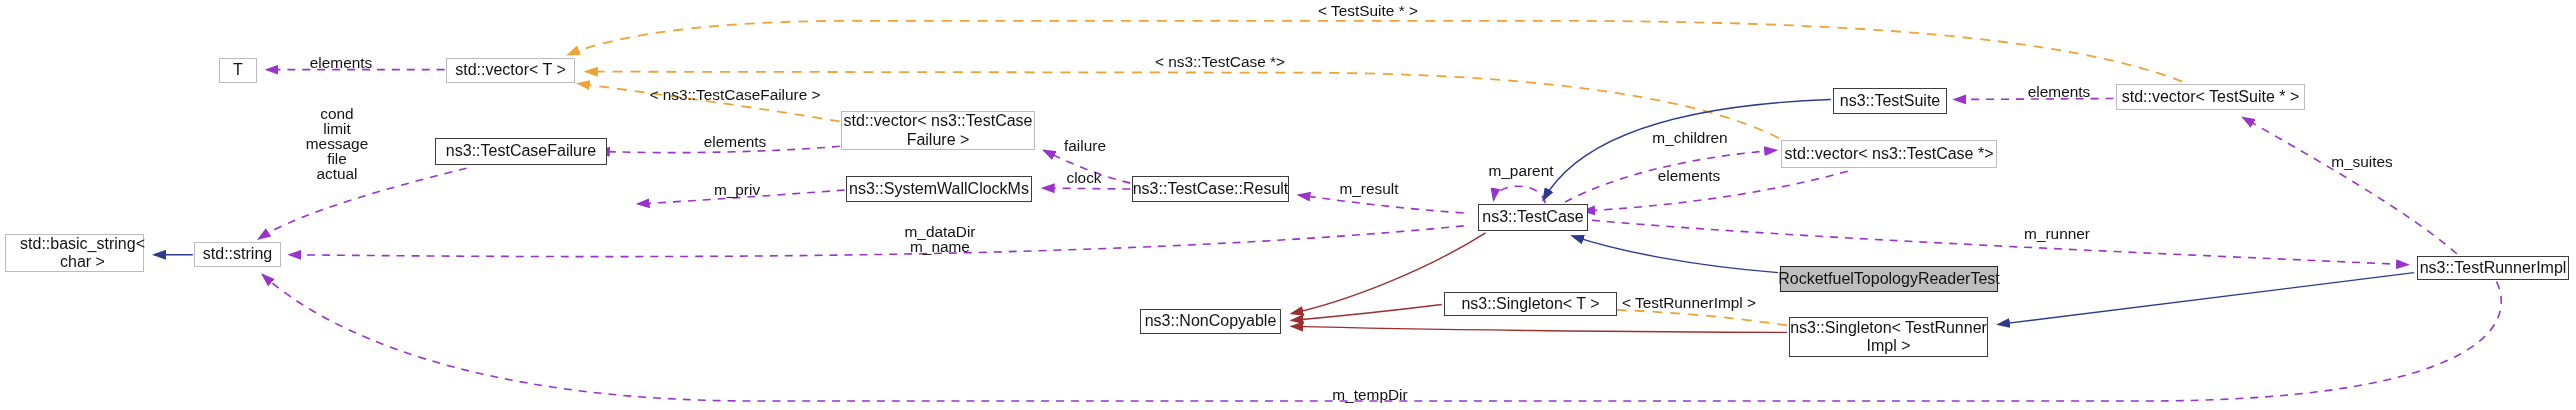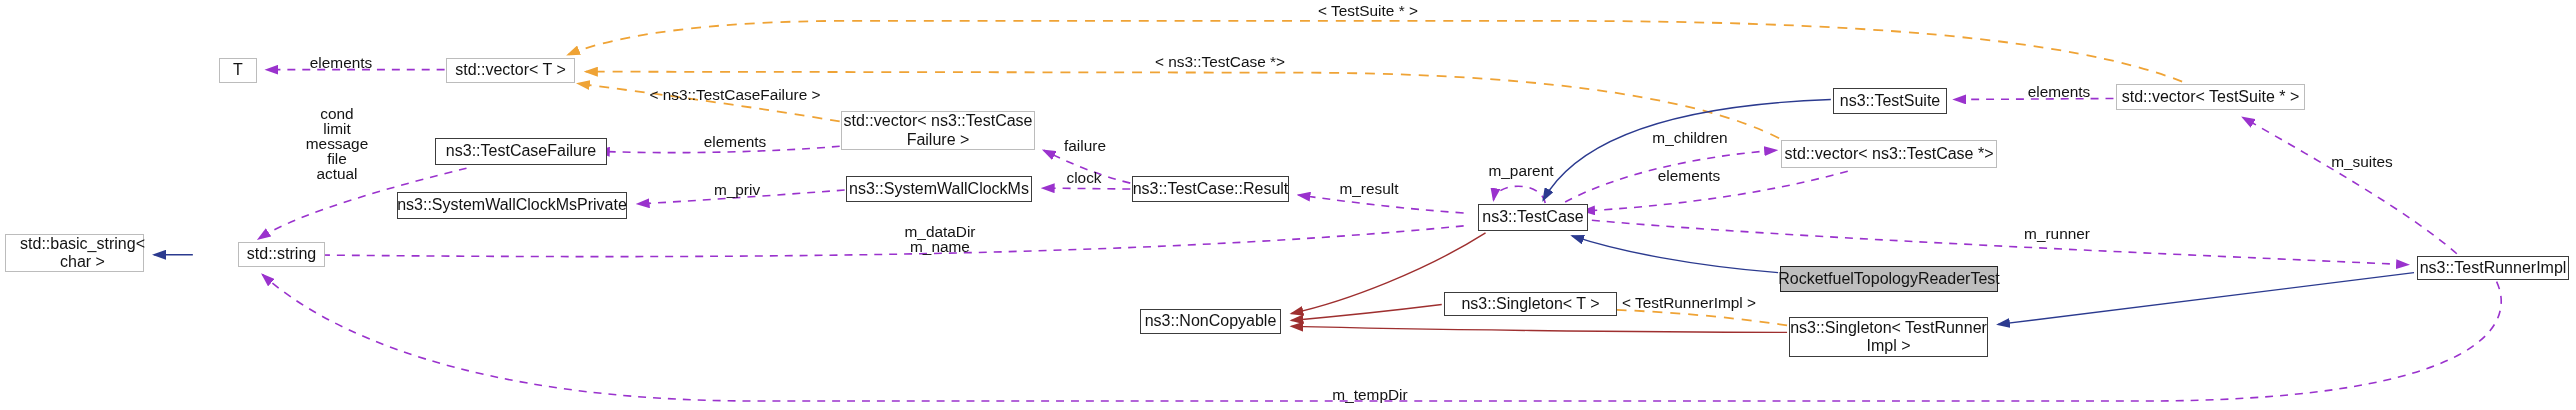--- a/index.html
+++ b/index.html
@@ -20,21 +20,21 @@
   .b-tcf{left:435px;top:138px;width:172px;height:27px;}
   .b-vec-tcf{left:841px;top:111px;width:194px;height:39px;}
   .b-swcmp{left:397px;top:192px;width:230px;height:27px;}
   .b-swcm{left:846px;top:176px;width:186px;height:26px;}
   .b-result{left:1132px;top:176px;width:157px;height:26px;}
   .b-testcase{left:1478px;top:204px;width:110px;height:27px;}
   .b-testsuite{left:1833px;top:88px;width:114px;height:26px;}
   .b-vec-tcp{left:1781px;top:140px;width:216px;height:28px;}
   .b-vec-tsp{left:2116px;top:84px;width:189px;height:26px;}
   .b-basic-string{left:5px;top:234px;width:139px;height:38px;padding-left:16px;}
-  .b-string{left:194px;top:242px;width:87px;height:25px;margin-left:44px;}
+  .b-string{left:194px;top:242px;width:87px;height:25px;}
   .b-focus{left:1780px;top:266px;width:218px;height:26px;}
   .b-noncopyable{left:1140px;top:309px;width:141px;height:25px;}
   .b-singleton-t{left:1444px;top:292px;width:173px;height:24px;}
   .b-singleton-tri{left:1789px;top:317px;width:199px;height:40px;}
   .b-tri{left:2417px;top:256px;width:152px;height:24px;}
   
   .l-elements-t{left:341px;top:55px;}
   .l-tpl-testsuite{left:1368px;top:3px;}
   .l-tpl-testcase{left:1220px;top:54px;}
   .l-tpl-tcf{left:735px;top:87px;}
@@ -109,21 +109,20 @@
     <path class="er" marker-end="url(#mkR)" d="M1492,234 C1432,272 1352,303 1297,315"></path>
     <path class="er" marker-end="url(#mkR)" d="M1448,306 C1400,312 1342,318 1297,322"></path>
     <path class="er" marker-end="url(#mkR)" d="M1795,334 C1650,334 1420,331 1297,328"></path>
   </svg>
 
   <div class="node ext b-t">T</div>
   <div class="node ext b-vector-t">std::vector&lt; T &gt;</div>
   <div class="node b-tcf">ns3::TestCaseFailure</div>
   <div class="node ext b-vec-tcf">std::vector&lt; ns3::TestCase
 Failure &gt;</div>
-  <div class="node b-swcmp">ns3::SystemWallClockMsPrivate</div>
   <div class="node b-swcm">ns3::SystemWallClockMs</div>
   <div class="node b-result">ns3::TestCase::Result</div>
   <div class="node b-testcase">ns3::TestCase</div>
   <div class="node b-testsuite">ns3::TestSuite</div>
   <div class="node ext b-vec-tcp">std::vector&lt; ns3::TestCase *&gt;</div>
   <div class="node ext b-vec-tsp">std::vector&lt; TestSuite * &gt;</div>
   <div class="node ext b-basic-string">std::basic_string&lt;
 char &gt;</div>
   <div class="node ext b-string">std::string</div>
   <div class="node focus b-focus">RocketfuelTopologyReaderTest</div>

